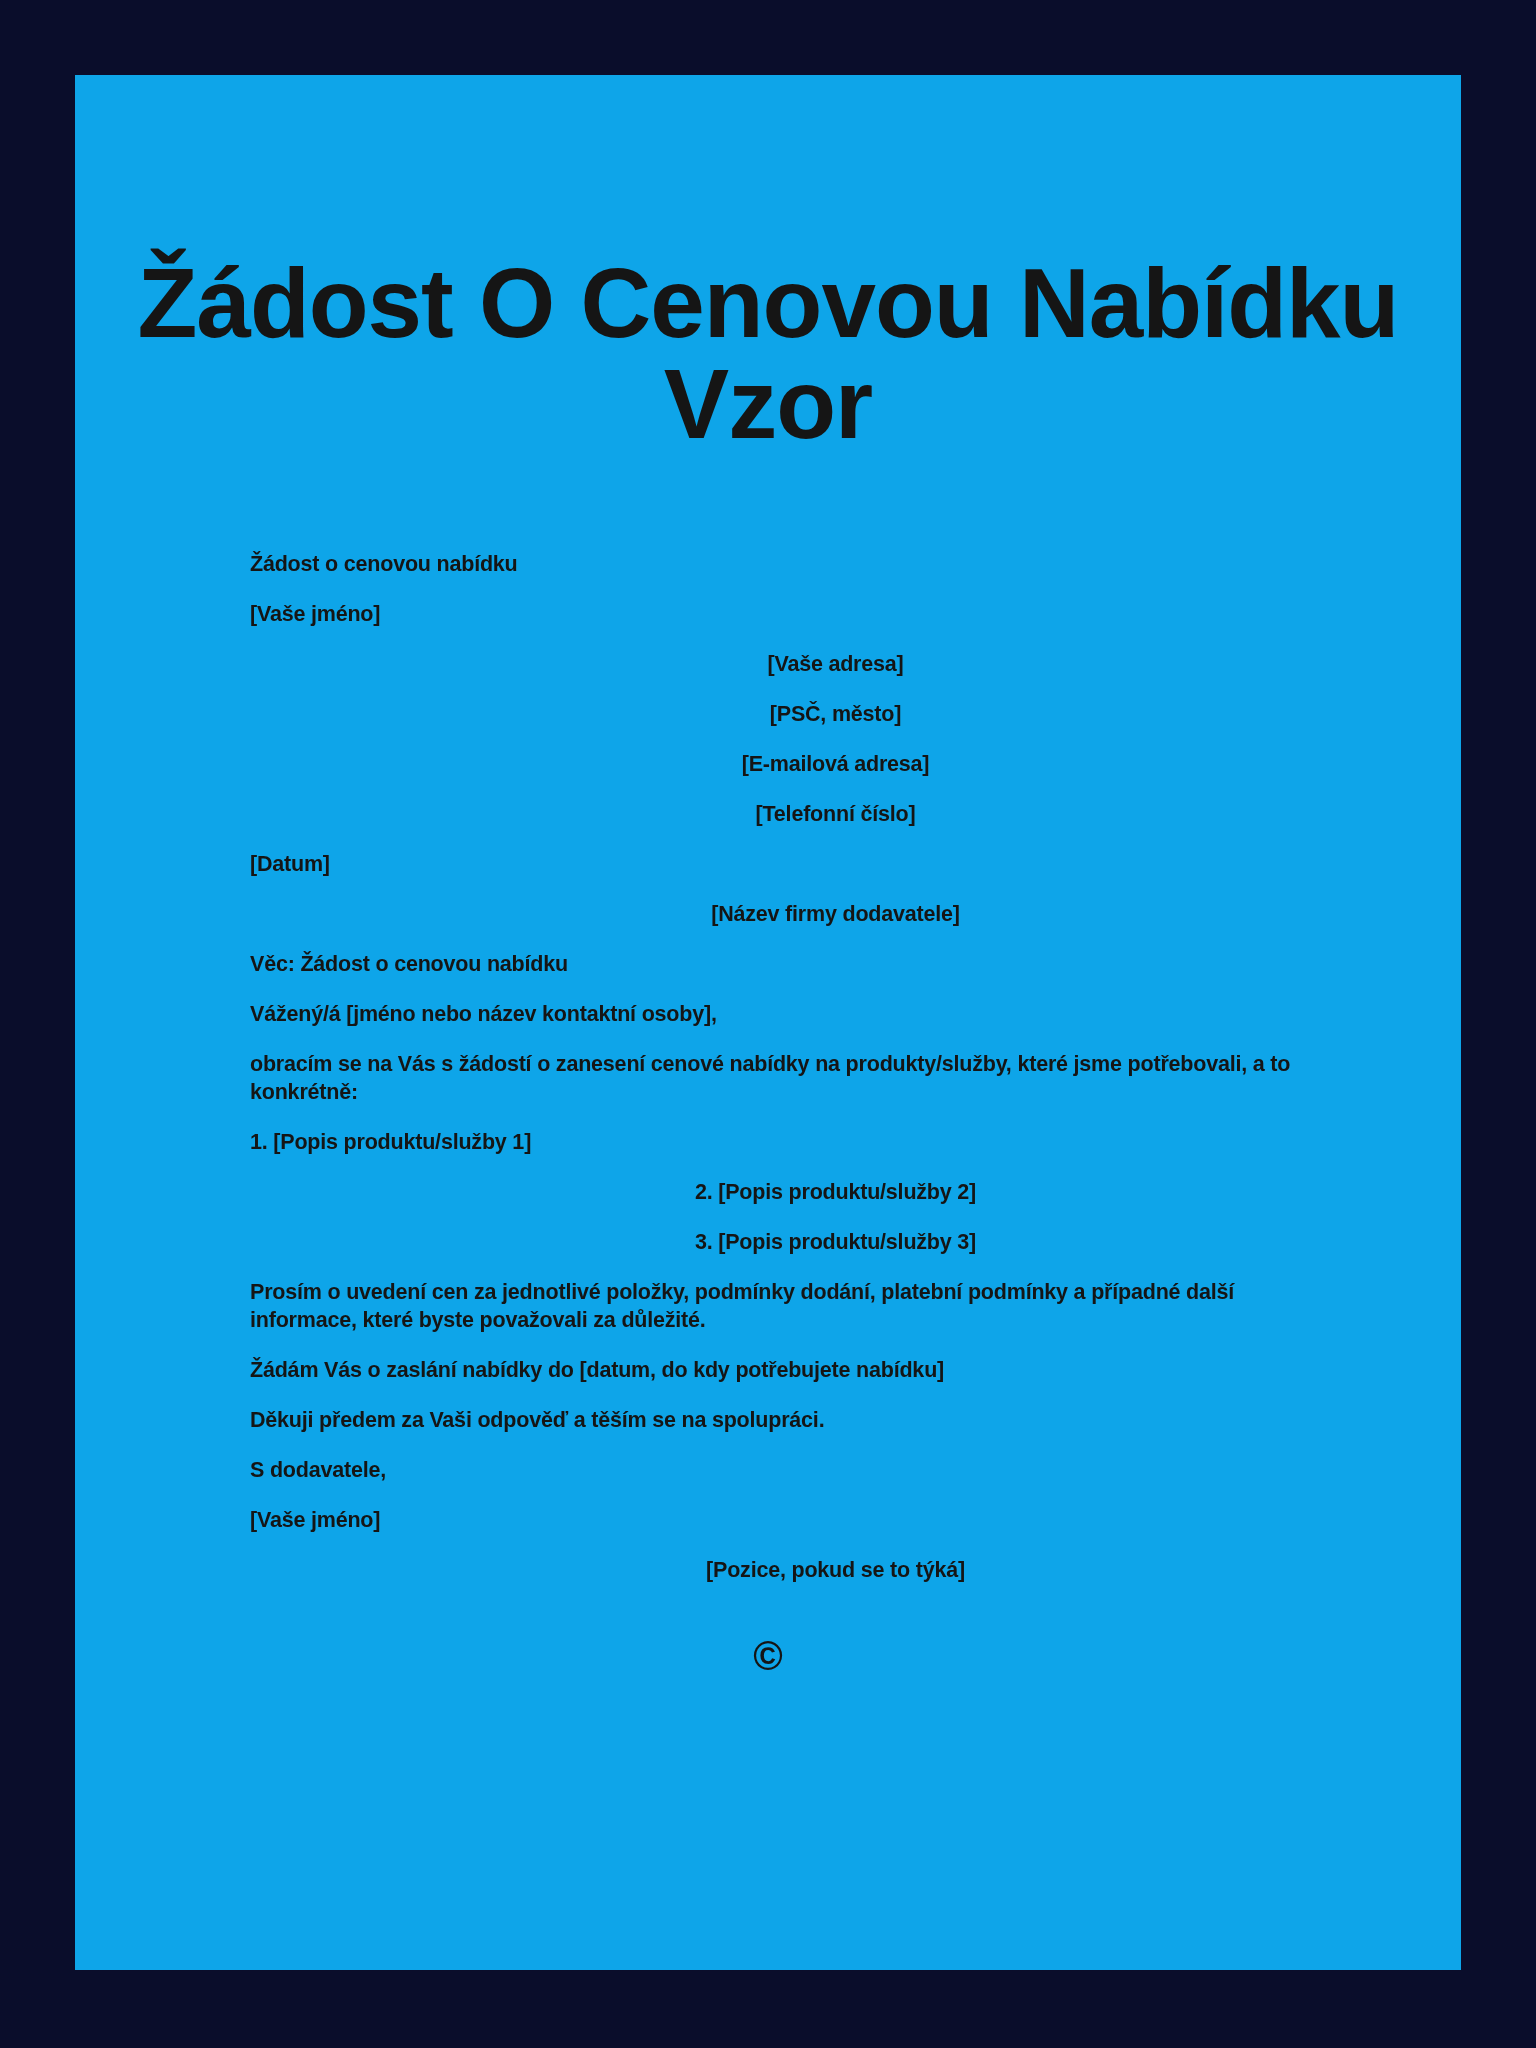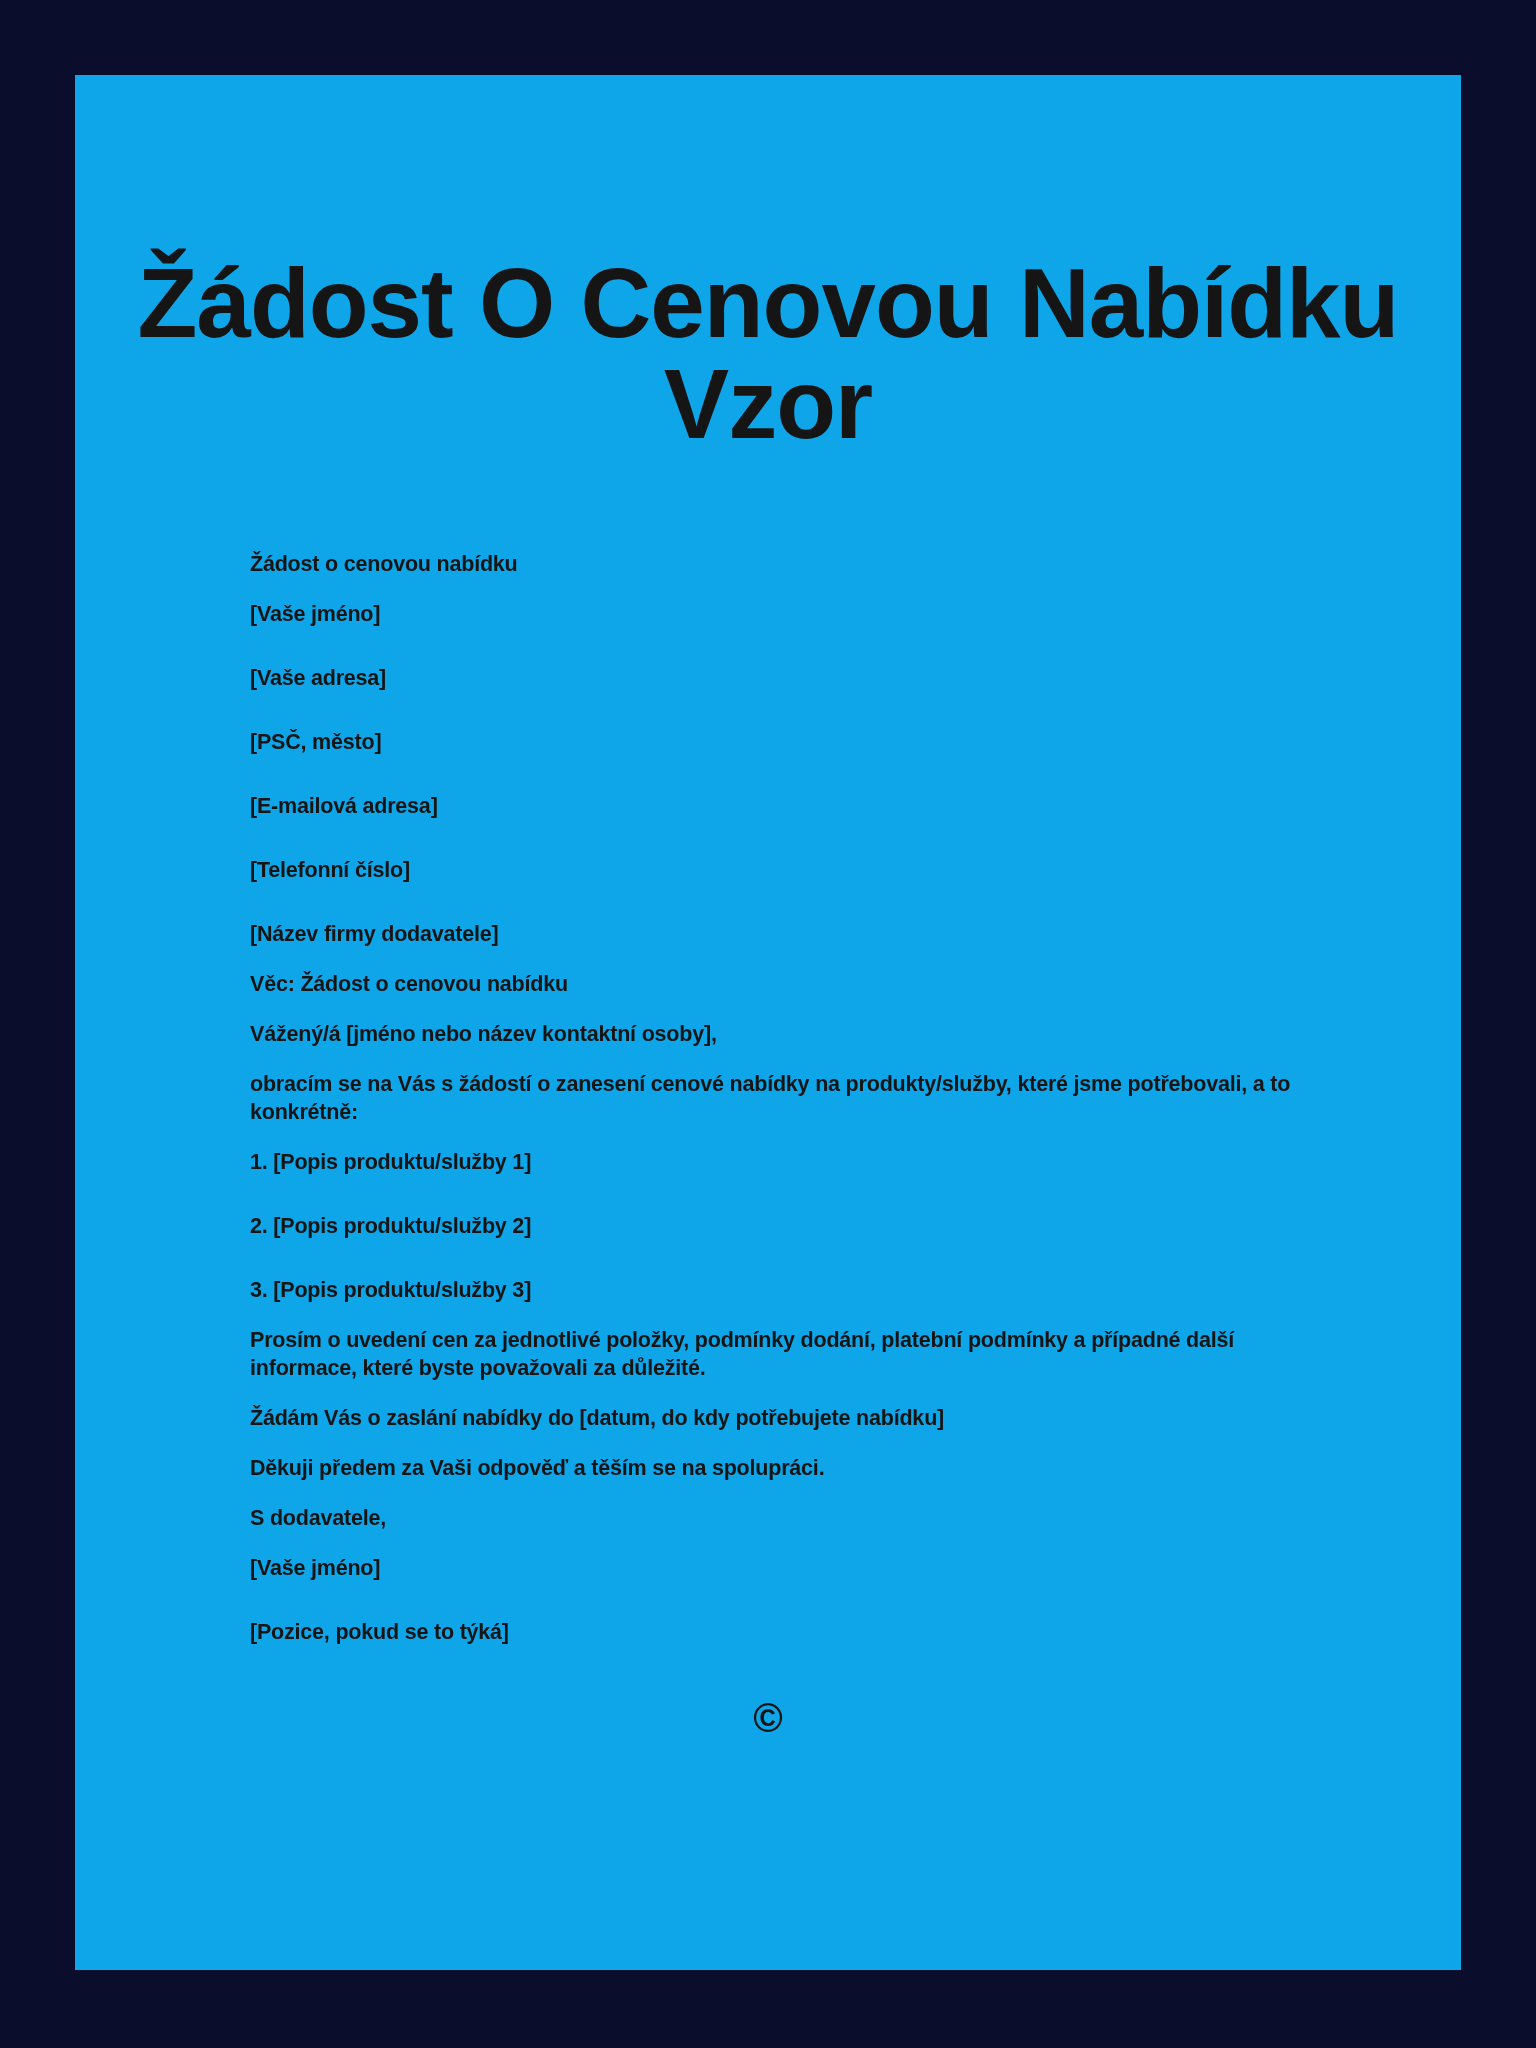--- a/index.html
+++ b/index.html
@@ -38,21 +38,22 @@
     font-size: 21.5px;
     line-height: 28px;
     font-weight: 700;
     letter-spacing: -0.2px;
   }
   .letter p {
     margin: 0 0 22px 0;
     white-space: pre-line;
   }
   .letter p.gap-lg {
-    margin-top: 36px;
+    margin-top: 22px;
+    text-align: center;
   }
   .footer-copy {
     margin-top: 52px;
     text-align: center;
     font-size: 40px;
     line-height: 40px;
     font-weight: 700;
     color: #151515;
   }
 </style>
@@ -64,20 +65,21 @@
   <h1 class="doc-title">Žádost O Cenovou Nabídku
 Vzor</h1>
 
   <div class="letter">
     <p>Žádost o cenovou nabídku</p>
     <p>[Vaše jméno]</p>
     <p class="gap-lg">[Vaše adresa]</p>
     <p class="gap-lg">[PSČ, město]</p>
     <p class="gap-lg">[E-mailová adresa]</p>
     <p class="gap-lg">[Telefonní číslo]</p>
+    <p>[Datum]</p>
     <p class="gap-lg">[Název firmy dodavatele]</p>
     <p>Věc: Žádost o cenovou nabídku</p>
     <p>Vážený/á [jméno nebo název kontaktní osoby],</p>
     <p>obracím se na Vás s žádostí o zanesení cenové nabídky na produkty/služby, které jsme potřebovali, a to
 konkrétně:</p>
     <p>1. [Popis produktu/služby 1]</p>
     <p class="gap-lg">2. [Popis produktu/služby 2]</p>
     <p class="gap-lg">3. [Popis produktu/služby 3]</p>
     <p>Prosím o uvedení cen za jednotlivé položky, podmínky dodání, platební podmínky a případné další
 informace, které byste považovali za důležité.</p>

